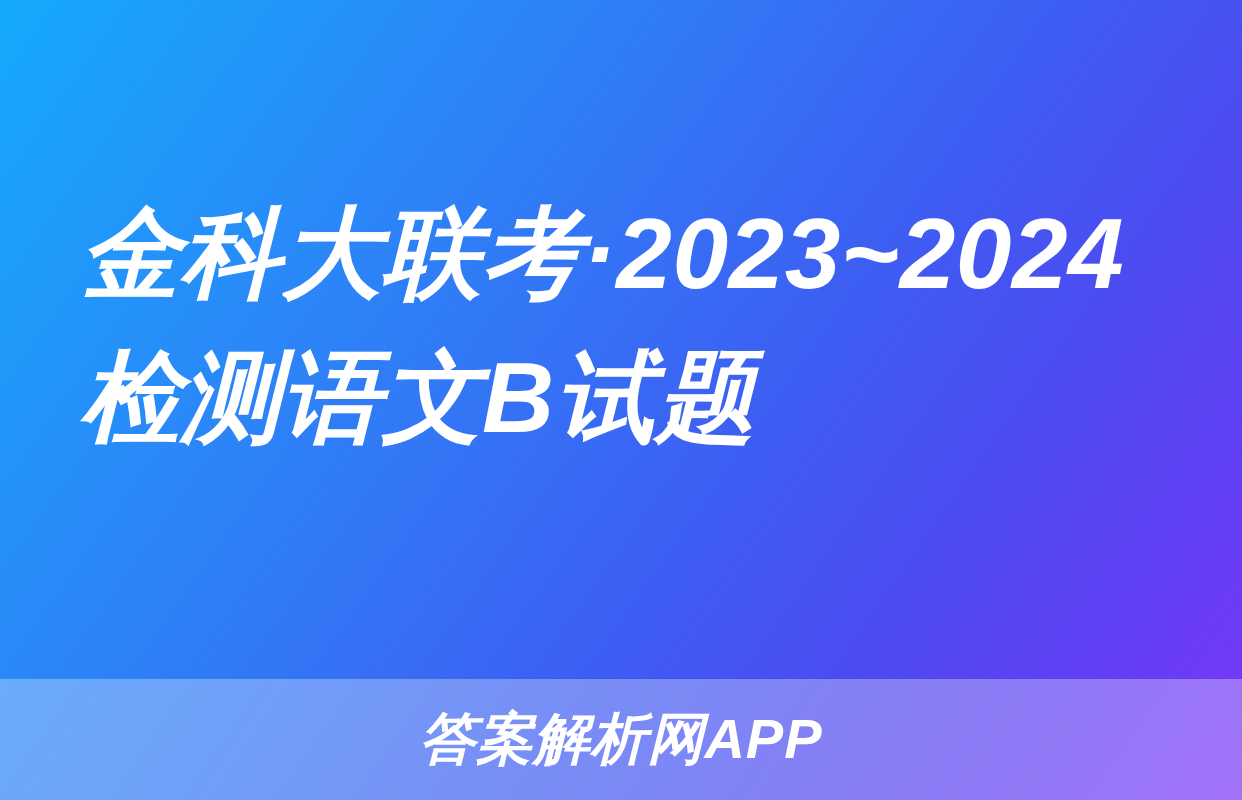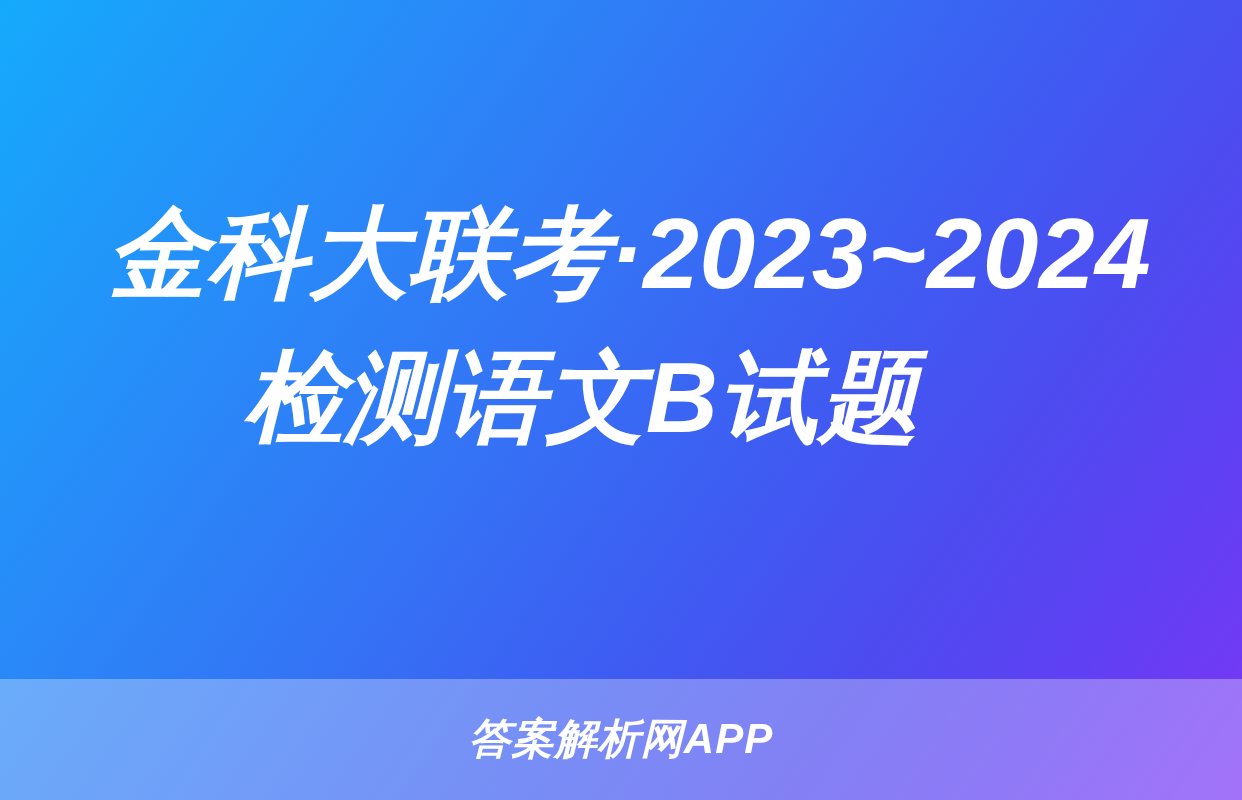--- a/index.html
+++ b/index.html
@@ -25,21 +25,21 @@
         #3E5CF2 60%,
         #4C4CF0 73%,
         #6040F3 86%,
         #7B36F6 100%);
     font-family: "Liberation Sans", "DejaVu Sans", sans-serif;
   }
 
   
   .headline {
     position: absolute;
-    left: 107px;
+    left: 80px;
     top: 182px;
     width: 1075px;
   }
 
   .headline-line {
     display: block;
     color: #ffffff;
     font-size: 100px;
     line-height: 144px;
     font-weight: 700;
@@ -47,40 +47,40 @@
     letter-spacing: 1px;
     white-space: nowrap;
     text-rendering: geometricPrecision;
   }
 
   .headline-line.l1 { font-size: 100px; letter-spacing: 0.5px; }
   .headline-line.l2 { font-size: 100px; letter-spacing: 0.5px; }
   .headline-line.l3 {
     font-size: 100px;
     letter-spacing: 0.5px;
-    text-align: center;
+    text-align: left;
     padding-right: 126px;
   }
 
   
   .footer-band {
     position: absolute;
     left: 0;
     right: 0;
     bottom: 0;
     height: 121px;
     background: rgba(255, 255, 255, 0.30);
     display: flex;
     align-items: center;
     justify-content: center;
   }
 
   .footer-text {
     color: #ffffff;
-    font-size: 42px;
+    font-size: 56px;
     font-weight: 700;
     font-style: italic;
     letter-spacing: 1px;
     line-height: 1;
     white-space: nowrap;
     padding-bottom: 2px;
   }
 </style>
 </head>
 <body>

